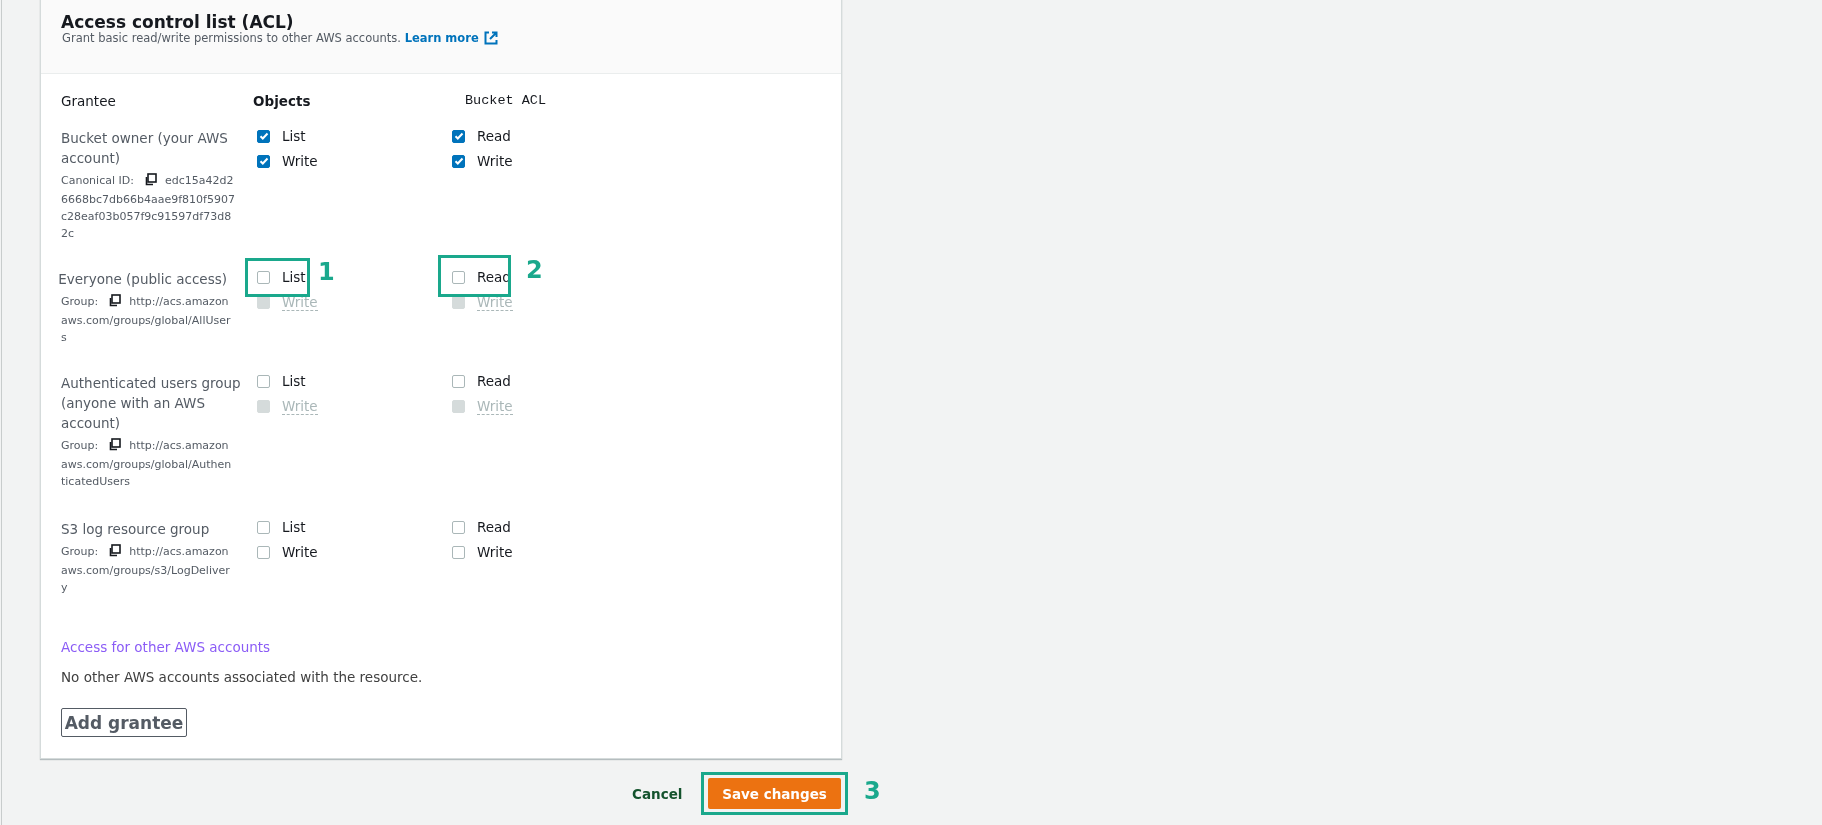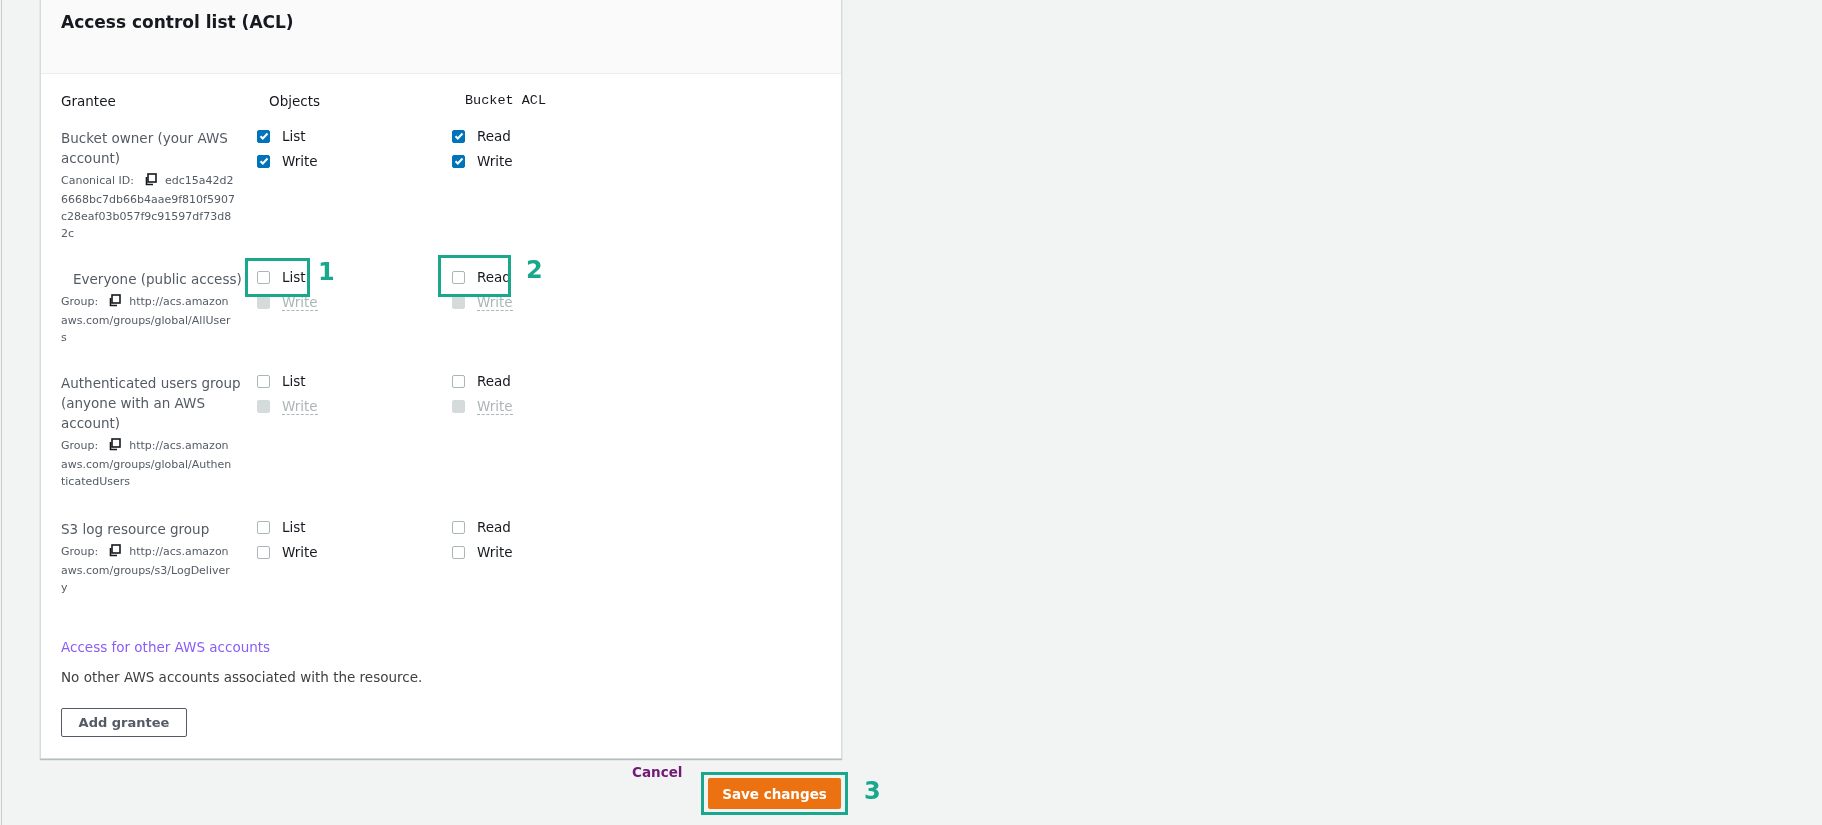--- a/index.html
+++ b/index.html
@@ -34,43 +34,50 @@
     background:#fff; margin-right:12px; display:flex; align-items:center; justify-content:center; cursor:pointer;
   }
   .cb.checked { background:#0073bb; border-color:#0073bb; }
   .cb.disabled { background:#d5dbdb; border-color:#d5dbdb; cursor:default; }
   .cb-label.disabled { color:#aab7b8; border-bottom:1px dashed #aab7b8; line-height:16px; }
   .section-title { font-size:13.5px; font-weight:normal; color:#8b5cf6; }
   .muted { font-size:13.5px; color:#404040; }
   .btn-secondary {
     position:absolute; left:20px; top:710px; width:126px; height:29px; box-sizing:border-box;
     border:1px solid #545b64; border-radius:2px; background:#fff; color:#545b64;
-    font-weight:bold; font-size:13px; display:flex; align-items:center; justify-content:center; cursor:pointer;
+    font-weight:bold; font-size:17px; display:flex; align-items:center; justify-content:center; cursor:pointer;
   }
   .annot-box { position:absolute; border:3px solid #1aa88c; box-sizing:border-box; }
   .annot-num { position:absolute; font-weight:bold; font-size:24px; color:#1aa88c; font-family:"DejaVu Sans", sans-serif; }
-  .cancel-link { position:absolute; left:632px; top:764px; font-size:13.5px; font-weight:bold; color:#701a75; cursor:pointer; }
+  .cancel-link { position:absolute; left:632px; top:786px; font-size:13.5px; font-weight:bold; color:#14532d; cursor:pointer; }
   .save-btn {
     position:absolute; left:708px; top:778px; width:133px; height:31px; border-radius:2px;
     background:#ec7211; color:#fff; font-weight:bold; font-size:13.5px;
     display:flex; align-items:center; justify-content:center; cursor:pointer;
   }
 </style>
 </head>
 <body>
 
 <div class="page-edge"></div>
 
 <div class="card">
   <div class="card-header">
     <div class="title">Access control list (ACL)</div>
+    <div class="subtitle">
+      <span>Grant basic read/write permissions to other AWS accounts.</span>
+      <a class="learn-more"><span>Learn more</span><span class="ext-icon"><svg width="14" height="14" viewBox="0 0 14 14">
+              <path d="M5 1.5H1.5v11h11V9" fill="none" stroke="#0073bb" stroke-width="2"></path>
+              <path d="M8 1.5h4.5V6M12.5 1.5L6 8" fill="none" stroke="#0073bb" stroke-width="2"></path>
+            </svg></span></a>
+    </div>
   </div>
 
   <div class="abs colhead" style="left:20px;">Grantee</div>
-  <div class="abs colhead" style="left:228px;">Objects</div>
+  <div class="abs colhead" style="left:212px;font-weight:bold;">Objects</div>
   <div class="abs colhead" style="left:424px;font-family:Liberation Mono, monospace;">Bucket ACL</div>
 
   <div id="grantee-rows">
       <div class="abs grantee-name" style="left: 20px; top: 130px;">Bucket owner (your AWS account)</div>
       <div class="abs grantee-meta" style="left: 20px; top: 174px;"><span>Canonical ID:</span><span class="copy-icon"><svg width="13" height="13" viewBox="0 0 13 13">
             <rect x="4" y="1" width="8" height="8" fill="none" stroke="#16191f" stroke-width="1.6"></rect>
             <path d="M2.5 4v7.5H9" fill="none" stroke="#16191f" stroke-width="1.6"></path>
           </svg></span><span>edc15a42d2<br>6668bc7db66b4aae9f810f5907<br>c28eaf03b057f9c91597df73d8<br>2c</span></div>
       <div class="cb-row" style="left: 216px; top: 130px;">
         <span class="cb checked">
@@ -97,21 +104,21 @@
         <span class="cb-label">Read</span>
       </div>
       <div class="cb-row" style="left: 411px; top: 155px;">
         <span class="cb checked">
           <svg width="10" height="10" viewBox="0 0 10 10">
             <path d="M1.5 5.2l2.3 2.3 4.7-5" fill="none" stroke="#fff" stroke-width="2"></path>
           </svg>
         </span>
         <span class="cb-label">Write</span>
       </div>
-      <div class="abs grantee-name" style="left: 32px; top: 271px;">Everyone (public access)</div>
+      <div class="abs grantee-name" style="left: 6px; top: 271px; text-align: right;">Everyone (public access)</div>
       <div class="abs grantee-meta" style="left: 20px; top: 295px;"><span>Group:</span><span class="copy-icon"><svg width="13" height="13" viewBox="0 0 13 13">
             <rect x="4" y="1" width="8" height="8" fill="none" stroke="#16191f" stroke-width="1.6"></rect>
             <path d="M2.5 4v7.5H9" fill="none" stroke="#16191f" stroke-width="1.6"></path>
           </svg></span><span>http://acs.amazon<br>aws.com/groups/global/AllUser<br>s</span></div>
       <div class="cb-row" style="left: 216px; top: 271px;">
         <span class="cb"></span>
         <span class="cb-label">List</span>
       </div>
       <div class="cb-row" style="left: 216px; top: 296px;">
         <span class="cb disabled"></span>

